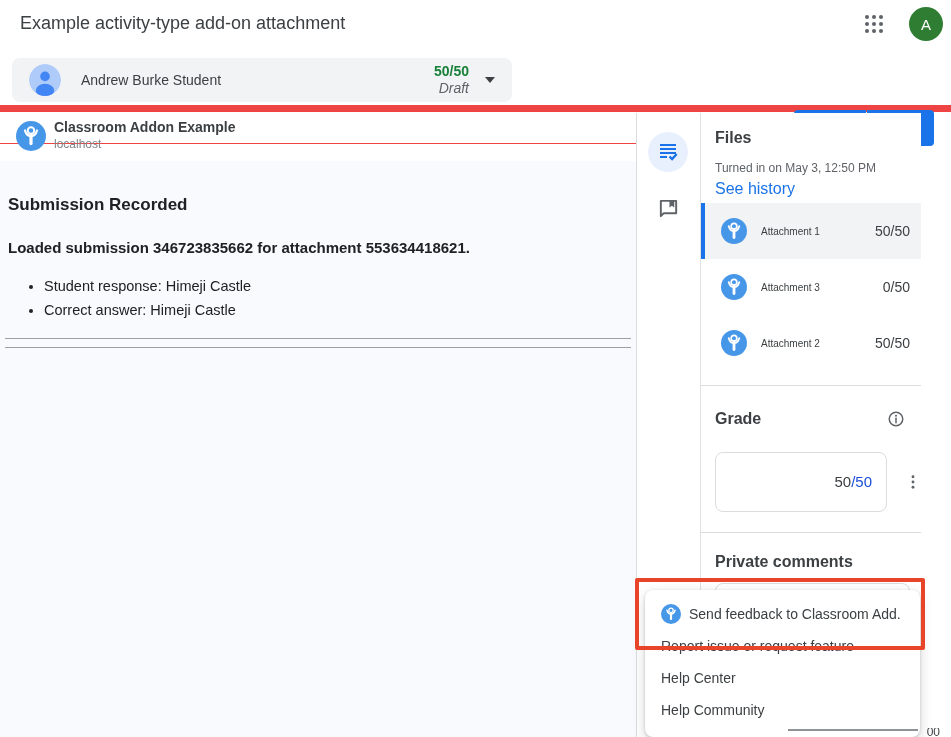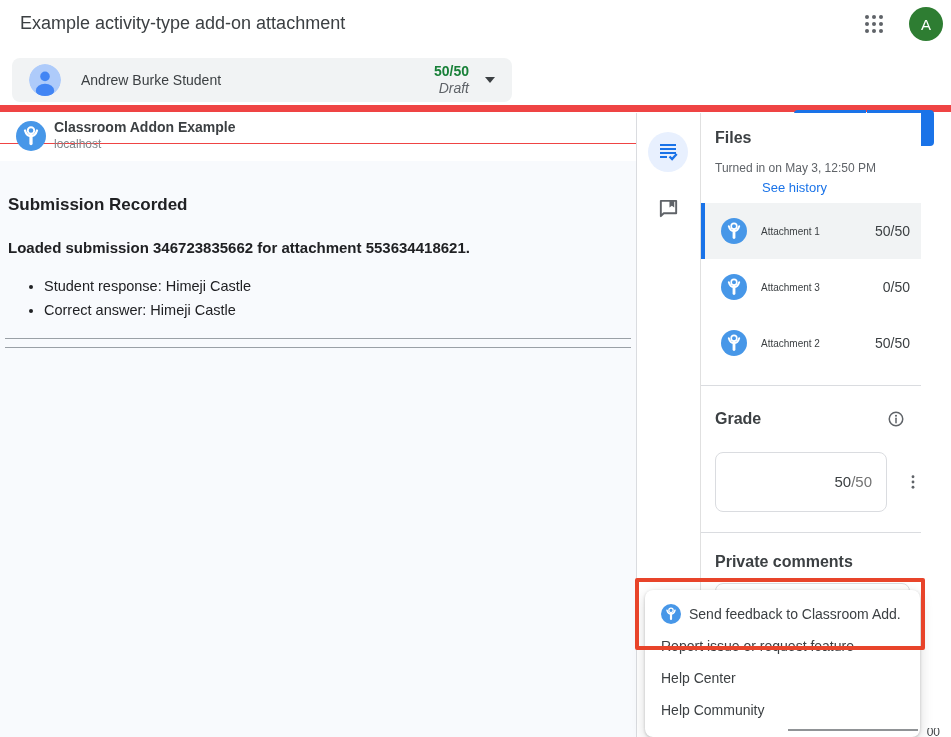--- a/index.html
+++ b/index.html
@@ -57,35 +57,35 @@
   .rail { position:absolute; top:113px; left:638px; width:62px; bottom:0; background:#fff; }
   .rail-grade { position:absolute; left:10px; top:19px; width:40px; height:40px; border-radius:50%;
                 background:#e8f0fe; display:flex; align-items:center; justify-content:center; cursor:pointer; }
   .rail-comment { position:absolute; left:19px; top:84px; cursor:pointer; }
 
   
   .panel { position:absolute; top:113px; left:700px; width:221px; bottom:0; background:#fff; border-left:1px solid #e0e0e0; }
   .panel-h { font-size:16px; font-weight:bold; color:#3c4043; }
   .files-h { position:absolute; left:14px; top:16px; }
   .turned-in { position:absolute; left:14px; top:48px; font-size:12px; color:#5f6368; }
-  .see-history { position:absolute; left:14px; top:67px; font-size:13px; color:#1a73e8; cursor:pointer; text-decoration:none;margin-left:47px; }
+  .see-history { position:absolute; left:14px; top:67px; font-size:16px; color:#1a73e8; cursor:pointer; text-decoration:none; }
   .attach-list { position:absolute; left:0; right:0; top:90px; }
   .attach-row { height:56px; display:flex; align-items:center; border-left:4px solid transparent;
                 padding-left:16px; cursor:pointer; }
   .attach-row.selected { background:#f1f3f4; border-left-color:#1a73e8; }
   .attach-ic { width:26px; height:26px; flex:none; }
   .attach-label { margin-left:14px; font-size:10px; color:#3c4043; }
   .attach-score { margin-left:auto; margin-right:11px; font-size:14px; color:#3c4043; }
   .pdiv { position:absolute; left:0; right:0; height:1px; background:#dadce0; }
   .div1 { top:272px; } .div2 { top:419px; }
   .grade-head { position:absolute; left:14px; right:16px; top:297px; display:flex; align-items:center; justify-content:space-between; }
   .grade-input { position:absolute; left:14px; top:339px; width:172px; height:60px; background:#fff;
                  border:1px solid #dadce0; border-radius:8px; text-align:right; padding-right:14px;
                  line-height:58px; font-size:15px; cursor:text; }
-  .grade-val { color:#3c4043; } .grade-max { color:#737373; }
+  .grade-val { color:#3c4043; } .grade-max { color:#1d4ed8; }
   .kebab { position:absolute; left:203px; top:360px; background:none; border:none; cursor:pointer; }
   .pc-h { position:absolute; left:14px; top:440px; }
   .pc-input-frag { position:absolute; left:14px; right:11px; top:470px; height:52px; background:#fff;
                    border:1px solid #dadce0; border-radius:8px; }
   .gray-frag { position:absolute; right:1px; top:534px; width:46px; height:36px; background:#dadce0; border-radius:8px; }
 
   
   .popup { position:absolute; left:645px; top:590px; width:275px; height:147px; background:#fff;
            border-radius:8px; box-shadow:0 1px 3px rgba(0,0,0,.2), 0 4px 14px rgba(0,0,0,.15);
            padding-top:8px; z-index:40; }

